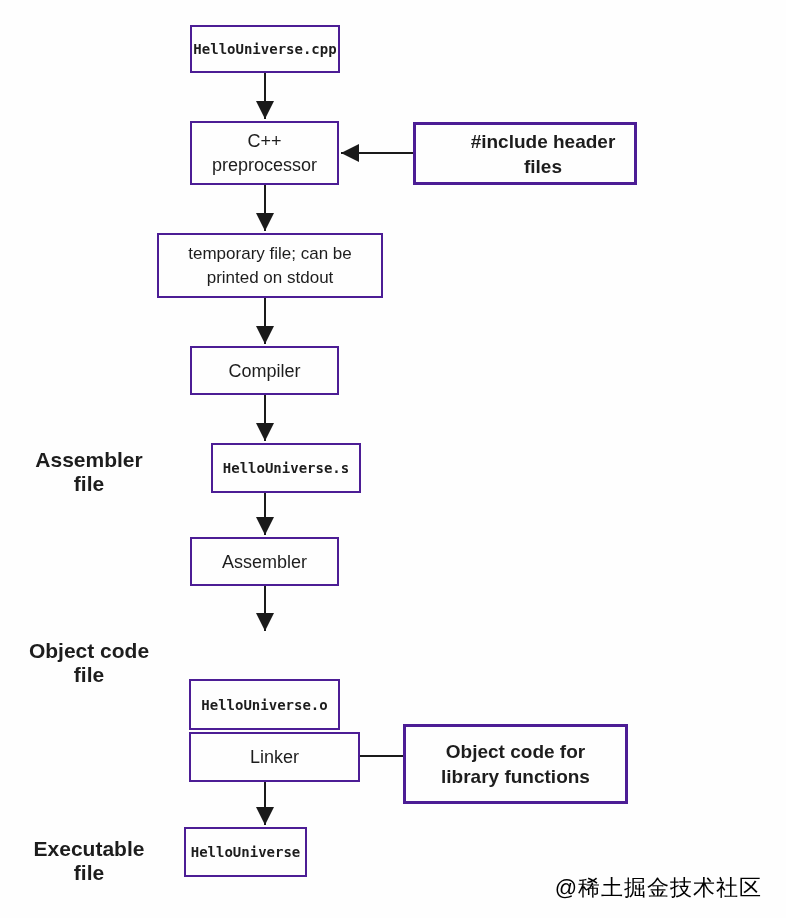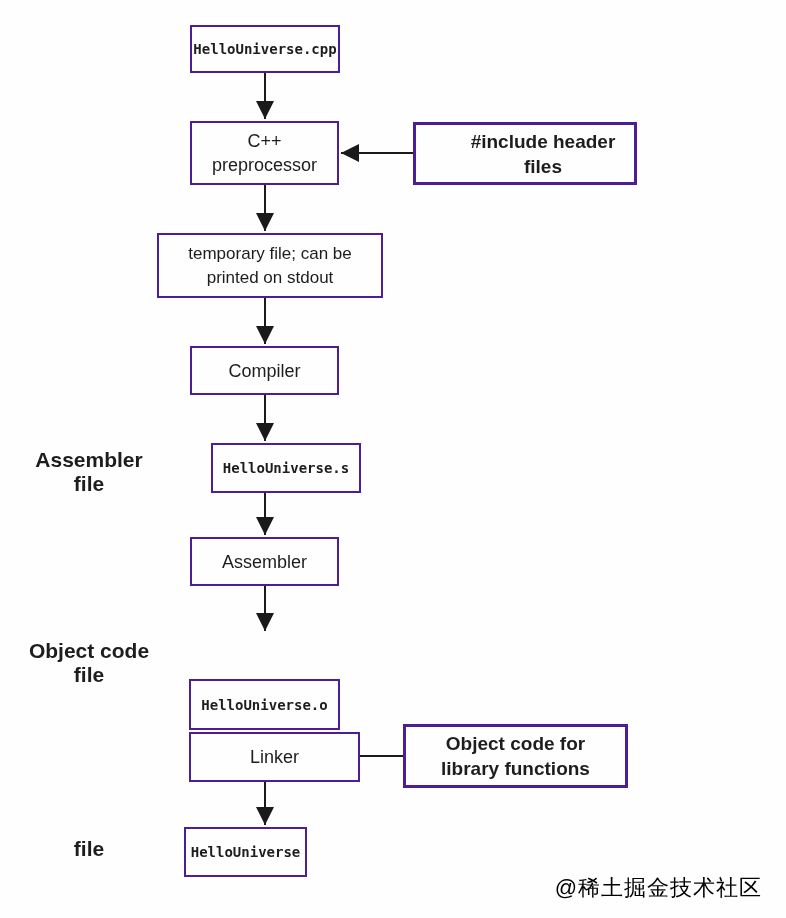--- a/index.html
+++ b/index.html
@@ -100,20 +100,21 @@
 
   <div class="side-label" style="left:14px; top:448px;">
     <span>Assembler</span>
     <span>file</span>
   </div>
   <div class="side-label" style="left:14px; top:639px;">
     <span>Object code</span>
     <span>file</span>
   </div>
   <div class="side-label" style="left:14px; top:837px;">
+    <span>Executable</span>
     <span>file</span>
   </div>
 
   <div class="node mono" style="left:190px; top:25px; width:150px; height:48px;">
     <span>HelloUniverse.cpp</span>
   </div>
 
   <div class="node sans" style="left:190px; top:121px; width:149px; height:64px;">
     <span>C++ preprocessor</span>
   </div>
@@ -143,19 +144,19 @@
   </div>
 
   <div class="node mono" style="left:184px; top:827px; width:123px; height:50px;">
     <span>HelloUniverse</span>
   </div>
 
   <div class="node note" style="left:413px; top:122px; width:224px; height:63px;padding-left:48px;">
     <span>#include header files</span>
   </div>
 
-  <div class="node note" style="left:403px; top:724px; width:225px; height:64px;">
+  <div class="node note" style="left:403px; top:724px; width:225px; height:80px;">
     <span>Object code for library functions</span>
   </div>
 
   <div class="watermark">@稀土掘金技术社区</div>
 
 </div>
 
 </body></html>

